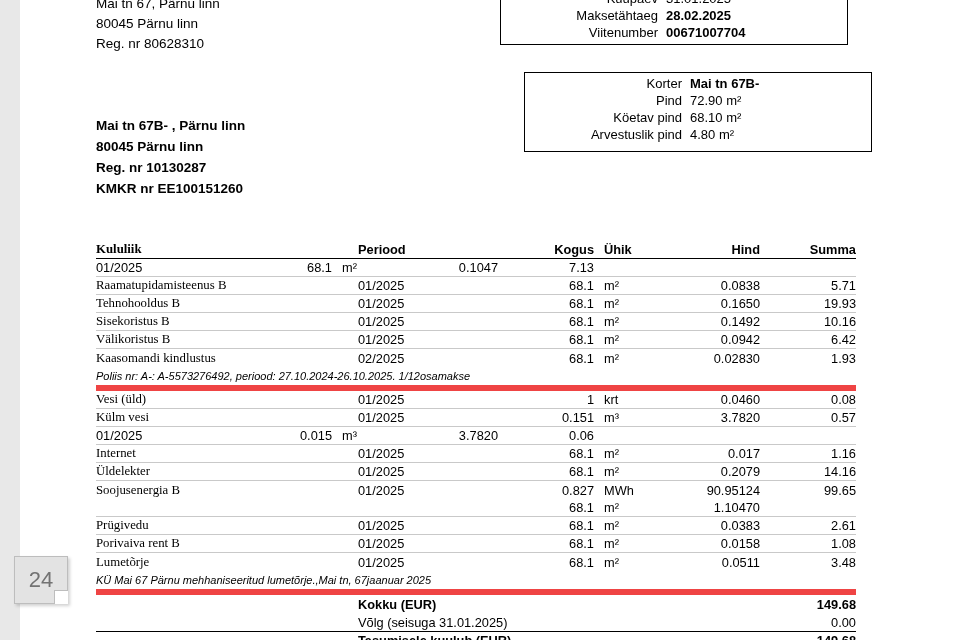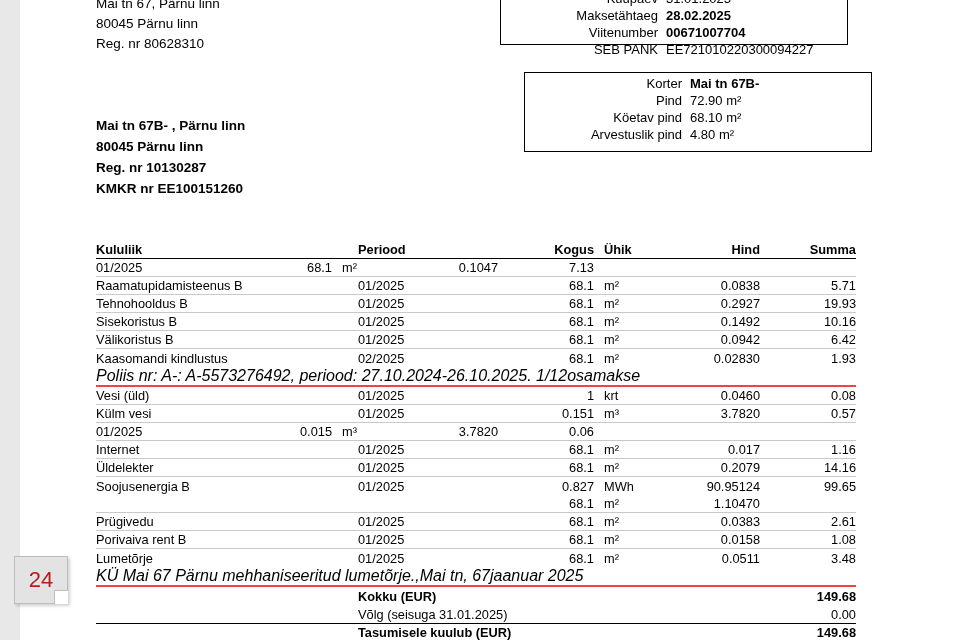--- a/index.html
+++ b/index.html
@@ -37,21 +37,21 @@
     top: 556px;
     width: 52px;
     height: 46px;
     background: #e3e3e3;
     border: 1px solid #bdbdbd;
     box-shadow: 2px 2px 3px rgba(0,0,0,0.18);
     display: flex;
     align-items: center;
     justify-content: center;
     font-size: 22px;
-    color: #b91c1c;
+    color: #737373;
   }
   .page-badge::after {
     content: "";
     position: absolute;
     right: -1px;
     bottom: -1px;
     width: 13px;
     height: 13px;
     background: #ffffff;
     border-left: 1px solid #bdbdbd;
@@ -128,33 +128,33 @@
     height: 18px;
     align-items: center;
     box-sizing: border-box;
   }
   .head {
     font-weight: bold;
     border-bottom: 1.5px solid #000;
     height: 19px;
   }
   .line { border-bottom: 1px solid #c9c9c9; }
-  .c-kululiik { width: 262px; }
+  .c-kululiik { width: 262px; font-family: Liberation Serif, serif; }
   .c-periood  { width: 160px; }
   .c-kogus    { width: 82px; text-align: right; padding-right: 6px; box-sizing: border-box; }
   .c-yhik     { width: 60px; padding-left: 4px; box-sizing: border-box; }
   .c-hind     { width: 110px; text-align: right; padding-right: 10px; box-sizing: border-box; }
   .c-summa    { width: 86px; text-align: right; box-sizing: border-box; }
   .note {
     font-style: italic;
-    font-size: 16px;
+    font-size: 11px;
     height: 18px;
     display: flex;
     align-items: center;
-    border-bottom: 2px solid #ef4444;
+    border-bottom: 6px solid #ef4444;
   }
   .totals .row { font-weight: bold; }
   .totals .row .c-kululiik,
   .totals .row .c-periood { font-weight: bold; }
   .total-strong { border-top: 1.5px solid #000; }
   .nowrap { white-space: nowrap; }
 </style>
 </head>
 <body>
 
@@ -185,24 +185,20 @@
       <div class="v">31.01.2025</div>
     </div>
     <div class="kv">
       <div class="k">Maksetähtaeg</div>
       <div class="v b">28.02.2025</div>
     </div>
     <div class="kv">
       <div class="k">Viitenumber</div>
       <div class="v b">00671007704</div>
     </div>
-    <div class="kv">
-      <div class="k">SEB PANK</div>
-      <div class="v">EE721010220300094227</div>
-    </div>
   </div>
 
   <div class="box box-bottom">
     <div class="kv">
       <div class="k">Korter</div>
       <div class="v b">Mai tn 67B-</div>
     </div>
     <div class="kv">
       <div class="k">Pind</div>
       <div class="v">72.90 m²</div>
@@ -241,21 +237,21 @@
       <div class="c-kogus">68.1</div>
       <div class="c-yhik">m²</div>
       <div class="c-hind">0.0838</div>
       <div class="c-summa">5.71</div>
     </div>
     <div class="row line">
       <div class="c-kululiik">Tehnohooldus B</div>
       <div class="c-periood">01/2025</div>
       <div class="c-kogus">68.1</div>
       <div class="c-yhik">m²</div>
-      <div class="c-hind">0.2927</div>
+      <div class="c-hind">0.1650</div>
       <div class="c-summa">19.93</div>
     </div>
     <div class="row line">
       <div class="c-kululiik">Sisekoristus B</div>
       <div class="c-periood">01/2025</div>
       <div class="c-kogus">68.1</div>
       <div class="c-yhik">m²</div>
       <div class="c-hind">0.1492</div>
       <div class="c-summa">10.16</div>
     </div>

